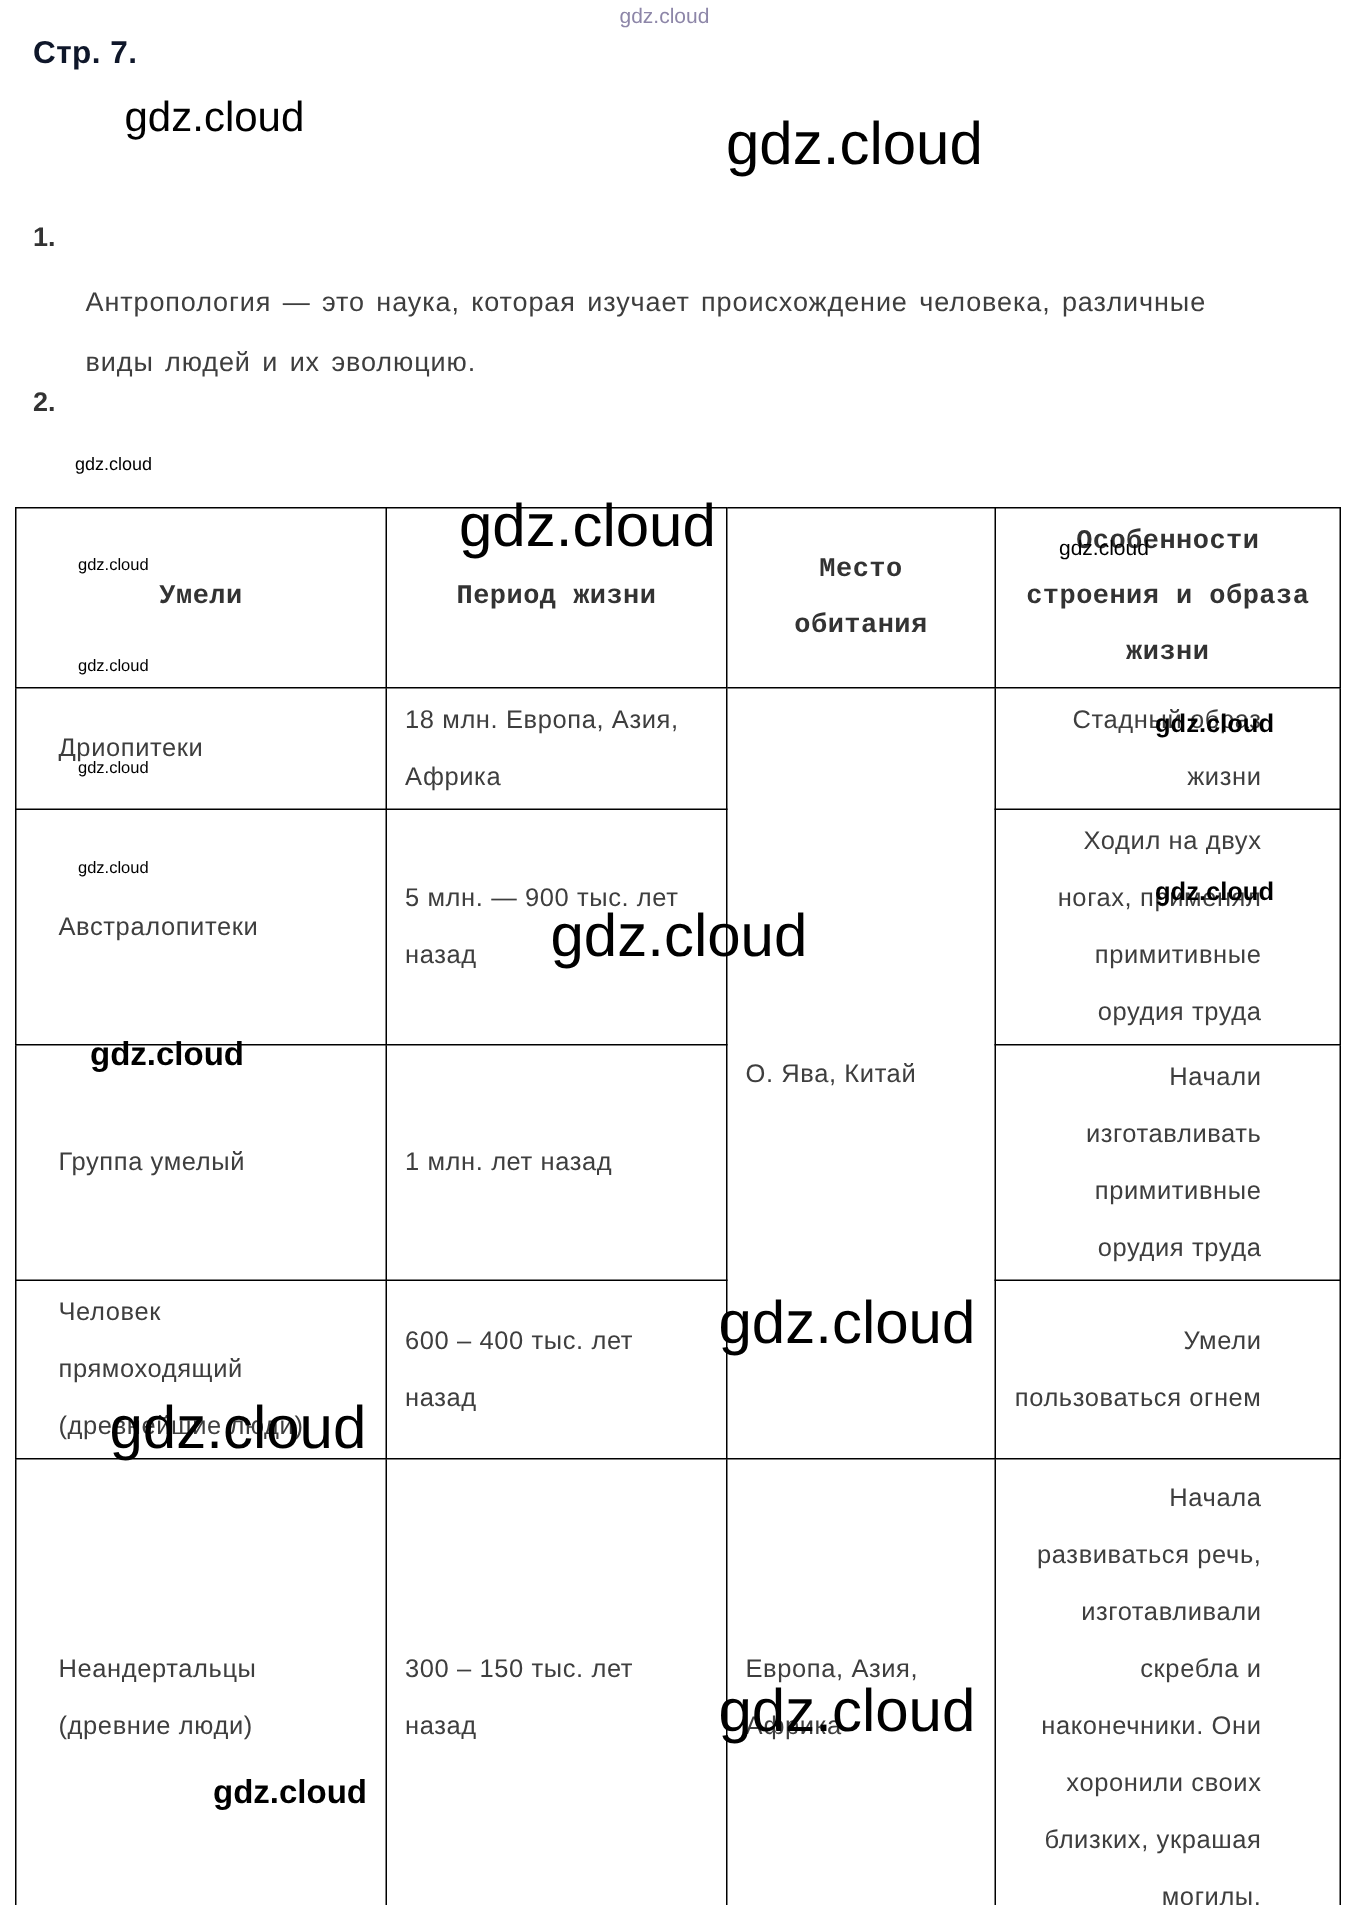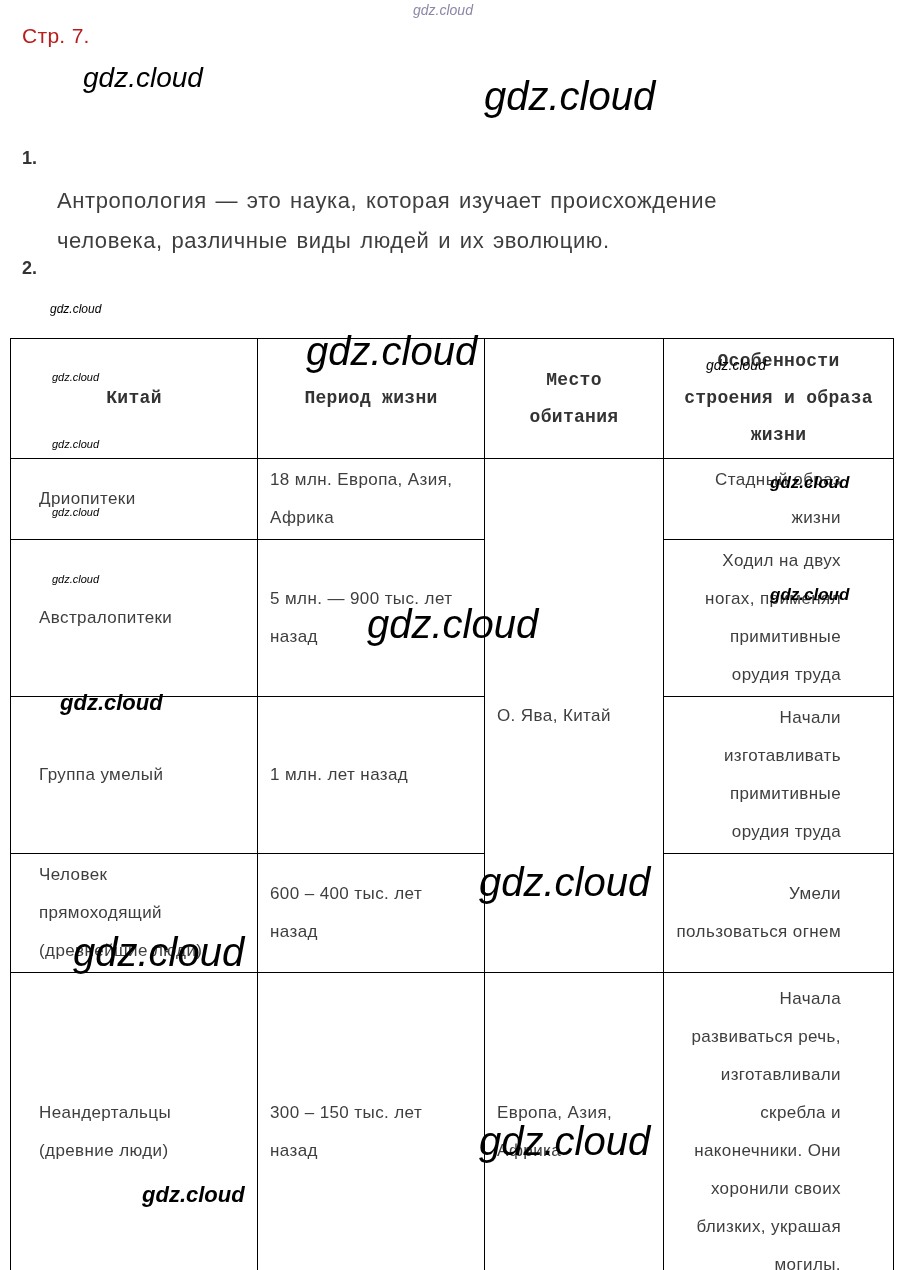--- a/index.html
+++ b/index.html
@@ -2,26 +2,26 @@
 <html><head>
 <meta charset="utf-8">
 <style>
   html,body { margin:0; padding:0; background:#ffffff; }
   .page {
     position:relative; width:902px; height:1270px; overflow:hidden;
     background:#ffffff; font-family:"Liberation Sans", sans-serif; color:#3e3e3e;
   }
 
   
-  .page-label { position:absolute; left:22px; top:24px; font-size:21px; font-weight:400; color:#b91c1c; letter-spacing:0.3px; }
+  .page-label { position:absolute; left:22px; top:24px; font-size:21px; font-weight:700; color:#0f172a; letter-spacing:0.3px; }
   .section-title { position:absolute; left:22px; top:86px; margin:0; font-size:21px; font-weight:700; color:#333; letter-spacing:0.2px; white-space:nowrap; z-index:1; }
   .q-num { position:absolute; left:22px; font-size:18px; font-weight:700; color:#333; }
   .q1 { top:148px; }
   .q2 { top:258px; }
-  .answer { position:absolute; left:57px; top:181px; width:748px; margin:0; font-size:22px; line-height:40px; letter-spacing:0.6px; word-spacing:2px; color:#3e3e3e; }
+  .answer { position:absolute; left:57px; top:181px; width:748px; margin:0; font-size:18px; line-height:40px; letter-spacing:0.6px; word-spacing:2px; color:#3e3e3e; }
 
   
   table.evo {
     position:absolute; left:10px; top:338px; width:883px;
     border-collapse:collapse; table-layout:fixed; z-index:1;
   }
   .evo th, .evo td { border:1px solid #000; }
   .evo th {
     font-size:18px; font-weight:700; color:#333; text-align:center;
     line-height:37px; padding:4px 6px; letter-spacing:0.3px; vertical-align:middle;font-family:Liberation Mono, monospace;
@@ -38,21 +38,21 @@
   td.c-features { padding:2px 52px 2px 12px;text-align:right; }
   tr.hrow  { height:110px; }
   tr.r1 { height:80px; }
   tr.r2 { height:152px; }
   tr.r3 { height:150px; }
   tr.r4 { height:110px; }
   tr.r5 { height:318px; }
 
   
   .wm-layer { position:absolute; inset:0; pointer-events:none; z-index:5; }
-  .wm { position:absolute; color:#000; white-space:nowrap; font-family:"Liberation Sans", sans-serif; line-height:1;font-style:italic; }
+  .wm { position:absolute; color:#000; white-space:nowrap; font-family:"Liberation Sans", sans-serif; line-height:1; }
   .wm-top  { left:413px; top:3px;    font-size:14px; color:#8d86a8; }
   .wm-2    { left:83px;  top:64px;   font-size:28px; }
   .wm-3    { left:484px; top:76px;   font-size:40px; }
   .wm-4    { left:50px;  top:303px;  font-size:12px; }
   .wm-5    { left:306px; top:331px;  font-size:40px; }
   .wm-6    { left:52px;  top:372px;  font-size:11px; }
   .wm-7    { left:706px; top:358px;  font-size:14px; }
   .wm-8    { left:52px;  top:439px;  font-size:11px; }
   .wm-9    { left:770px; top:474px;  font-size:17px; font-weight:700; }
   .wm-10   { left:52px;  top:507px;  font-size:11px; }
@@ -79,21 +79,21 @@
 
   <table class="evo">
     <colgroup>
       <col style="width:247px">
       <col style="width:227px">
       <col style="width:179px">
       <col style="width:230px">
     </colgroup>
     <thead>
       <tr class="hrow">
-        <th><span>Китай</span></th>
+        <th><span>Умели</span></th>
         <th><span>Период жизни</span></th>
         <th><span class="hd-narrow">Место обитания</span></th>
         <th><span class="hd-wide">Особенности строения и образа жизни</span></th>
       </tr>
     </thead>
     <tbody>
       <tr class="r1">
         <td class="c-group">Дриопитеки</td>
         <td class="c-period">18 млн. Европа, Азия, Африка</td>
         <td class="c-habitat" rowspan="4">О. Ява, Китай</td>

